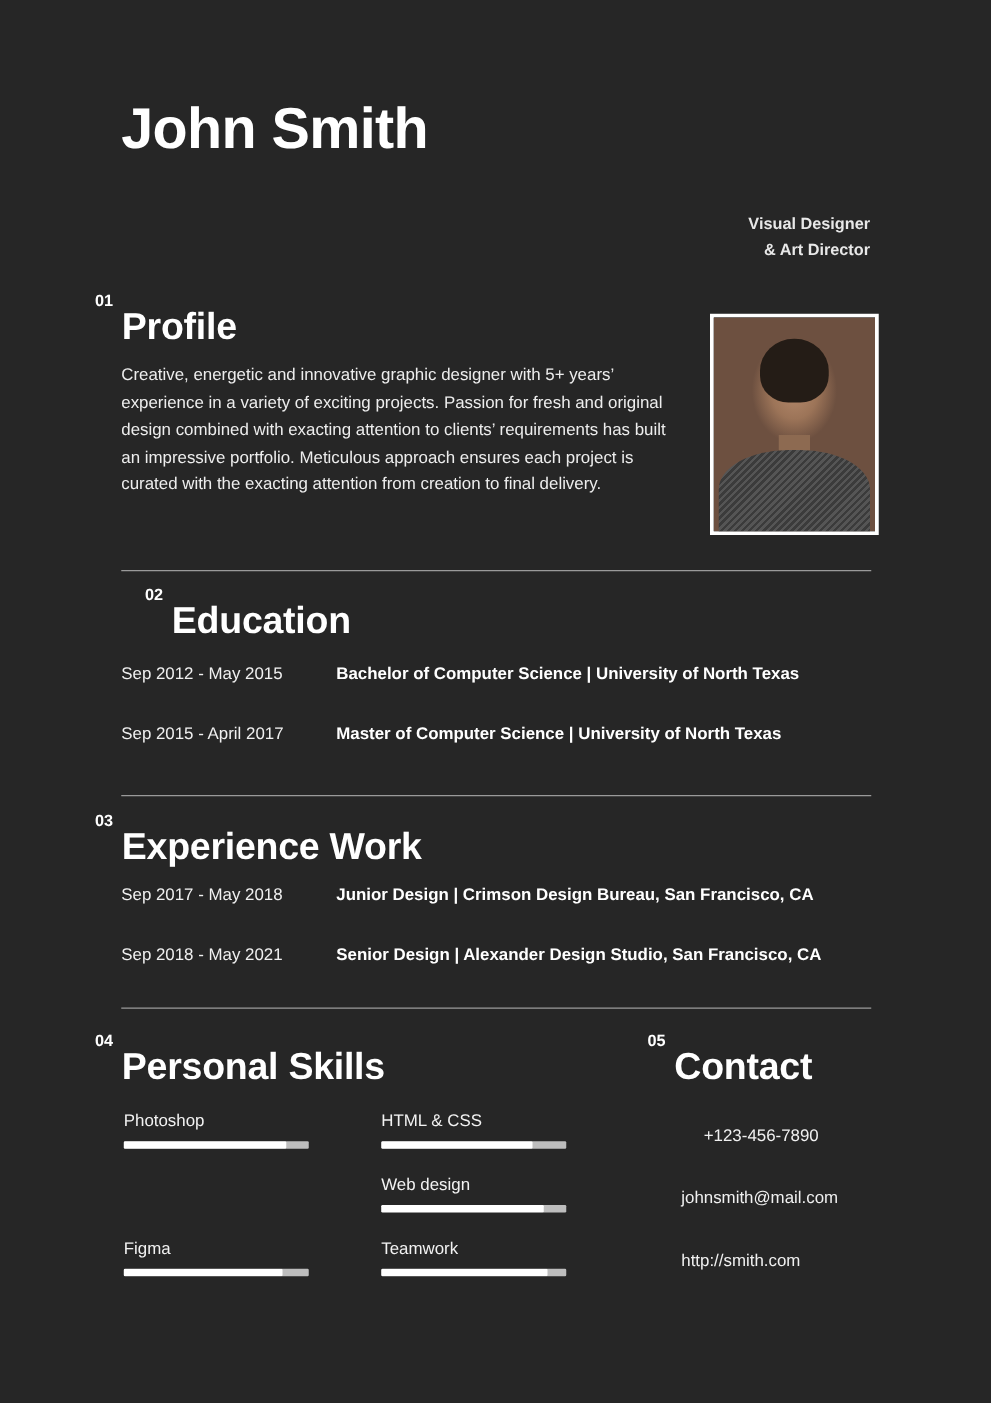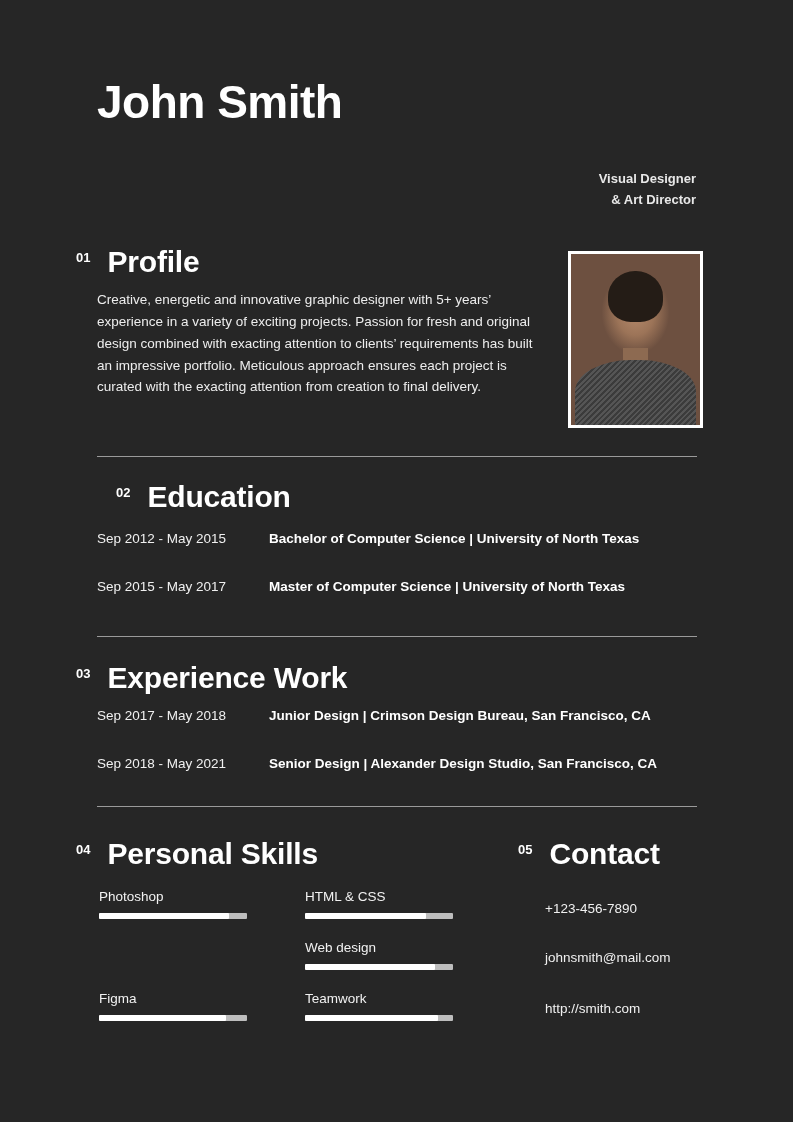--- a/index.html
+++ b/index.html
@@ -52,22 +52,22 @@
     font-size: 13px;
     font-weight: 600;
     line-height: 1.65;
     color: #e8e8e8;
   }
 
   
   .section-head {
     position: absolute;
     display: flex;
-    align-items: flex-end;
-    gap: 17px;
+    align-items: flex-start;
+    gap: 7px;
   }
   .sec-num {
     font-size: 13px;
     font-weight: 600;
     color: #ffffff;
     line-height: 1;
     position: relative;
     top: -13px;
   }
   .sec-title {
@@ -229,21 +229,21 @@
   <div class="section-head" style="left:76px; top:482px;margin-left:40px;">
     <span class="sec-num">02</span>
     <span class="sec-title">Education</span>
   </div>
 
   <div class="entry" style="left:97px; top:531px;">
     <span class="date">Sep 2012 - May 2015</span>
     <span class="desc">Bachelor of Computer Science | University of North Texas</span>
   </div>
   <div class="entry" style="left:97px; top:579px;">
-    <span class="date">Sep 2015 - May 2017</span>
+    <span class="date">Sep 2015 - April 2017</span>
     <span class="desc">Master of Computer Science | University of North Texas</span>
   </div>
 
   <div class="divider" style="top:636px;"></div>
 
   <div class="section-head" style="left:76px; top:663px;">
     <span class="sec-num">03</span>
     <span class="sec-title">Experience Work</span>
   </div>
 
@@ -293,17 +293,17 @@
     <div class="bar-bg">
       <div class="bar-fill" style="width: 90%;"></div>
     </div>
   </div>
 
   <div class="section-head" style="left:518px; top:839px;">
     <span class="sec-num">05</span>
     <span class="sec-title">Contact</span>
   </div>
 
-  <div class="contact-item" style="top:901px;">+123-456-7890</div>
+  <div class="contact-item" style="top:901px;margin-left:18px;">+123-456-7890</div>
   <div class="contact-item" style="top:950px;">johnsmith@mail.com</div>
   <div class="contact-item" style="top:1001px;">http://smith.com</div>
 
 </div>
 
 </body></html>

